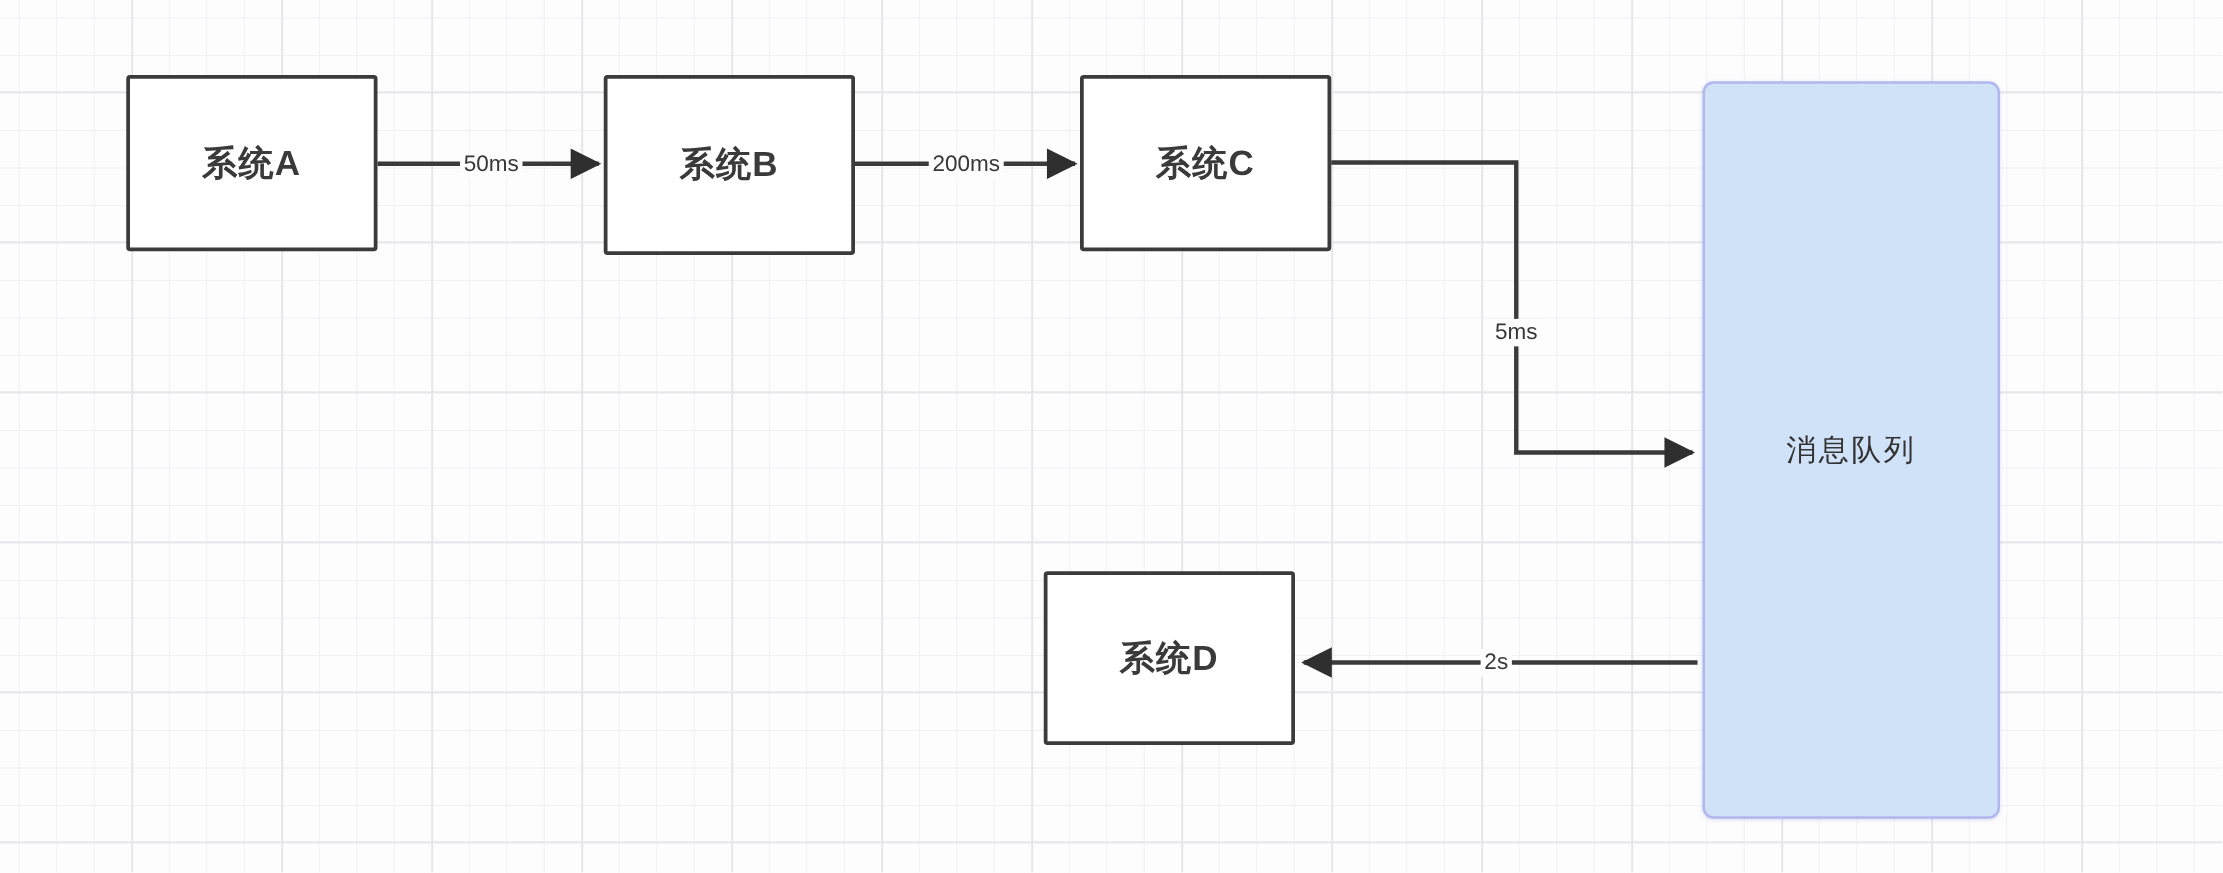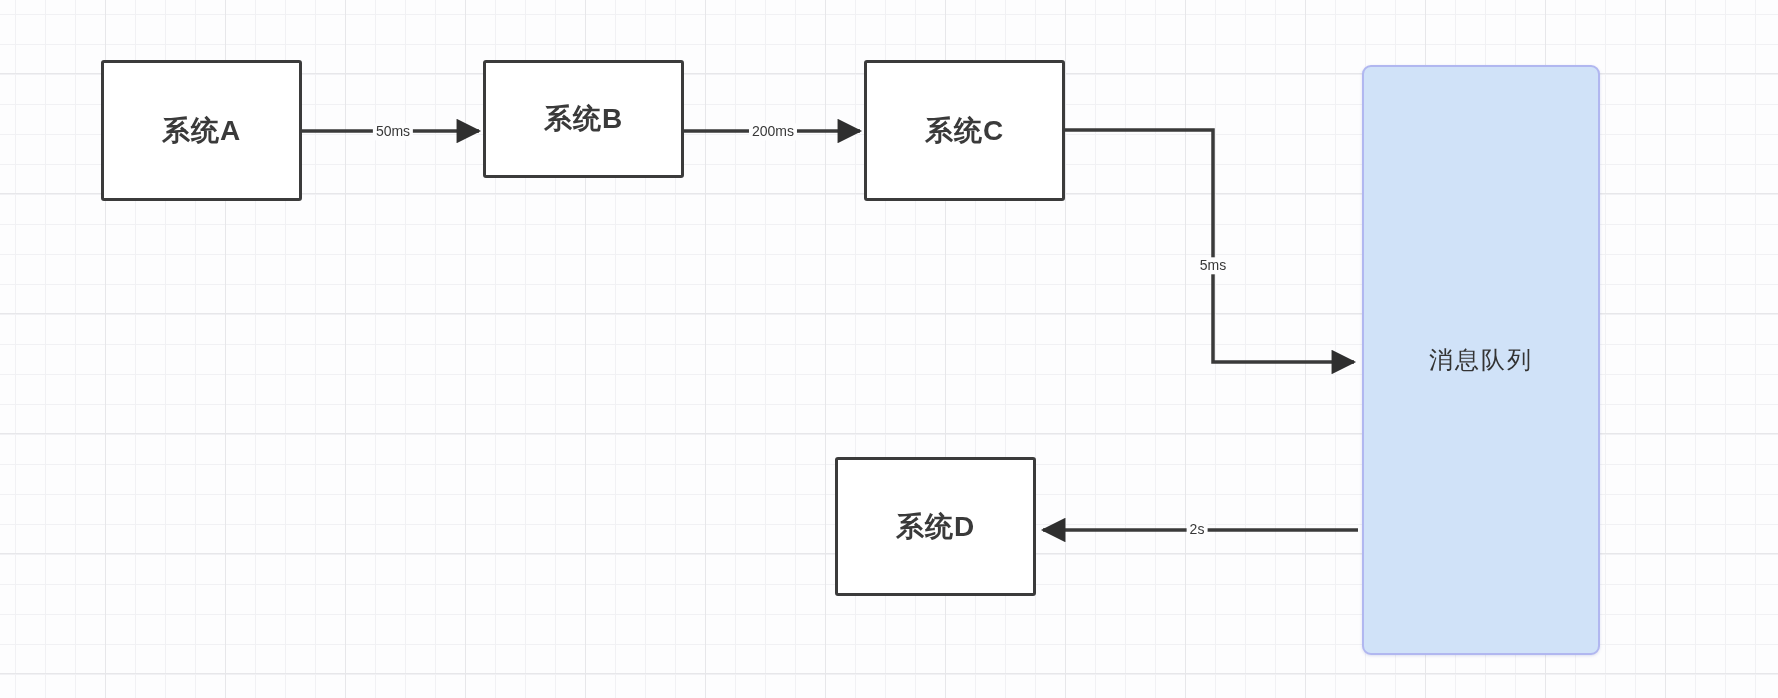--- a/index.html
+++ b/index.html
@@ -40,21 +40,21 @@
     align-items: center;
     justify-content: center;
   }
   .node .node-label {
     font-size: 28px;
     font-weight: bold;
     color: #3a3a3a;
     letter-spacing: 1px;
   }
   .node-a { left: 101px; top: 60px;  width: 201px; height: 141px; }
-  .node-b { left: 483px; top: 60px;  width: 201px; height: 118px; }
+  .node-b { left: 483px; top: 60px;  width: 201px; height: 144px; }
   .node-c { left: 864px; top: 60px;  width: 201px; height: 141px; }
   .node-d { left: 835px; top: 457px; width: 201px; height: 139px; }
   .queue {
     position: absolute;
     box-sizing: border-box;
     left: 1362px; top: 65px;
     width: 238px; height: 590px;
     background: #d0e2f8;
     border: 2px solid #b1b7f0;
     border-radius: 9px;
@@ -67,21 +67,21 @@
     font-size: 24px;
     font-weight: normal;
     color: #333333;
     letter-spacing: 2px;
   }
   .edge-label {
     position: absolute;
     transform: translate(-50%, -50%);
     background: #fdfdfe;
     color: #383838;
-    font-size: 14px;
+    font-size: 18px;
     line-height: 1.1;
     padding: 1px 3px;
     white-space: nowrap;
   }
   .lbl-ab  { left: 393px;  top: 132px; }
   .lbl-bc  { left: 773px;  top: 132px; }
   .lbl-cq  { left: 1213px; top: 250px; margin-top: 16px; }
   .lbl-qd  { left: 1197px; top: 530px; }
 </style>
 </head>

